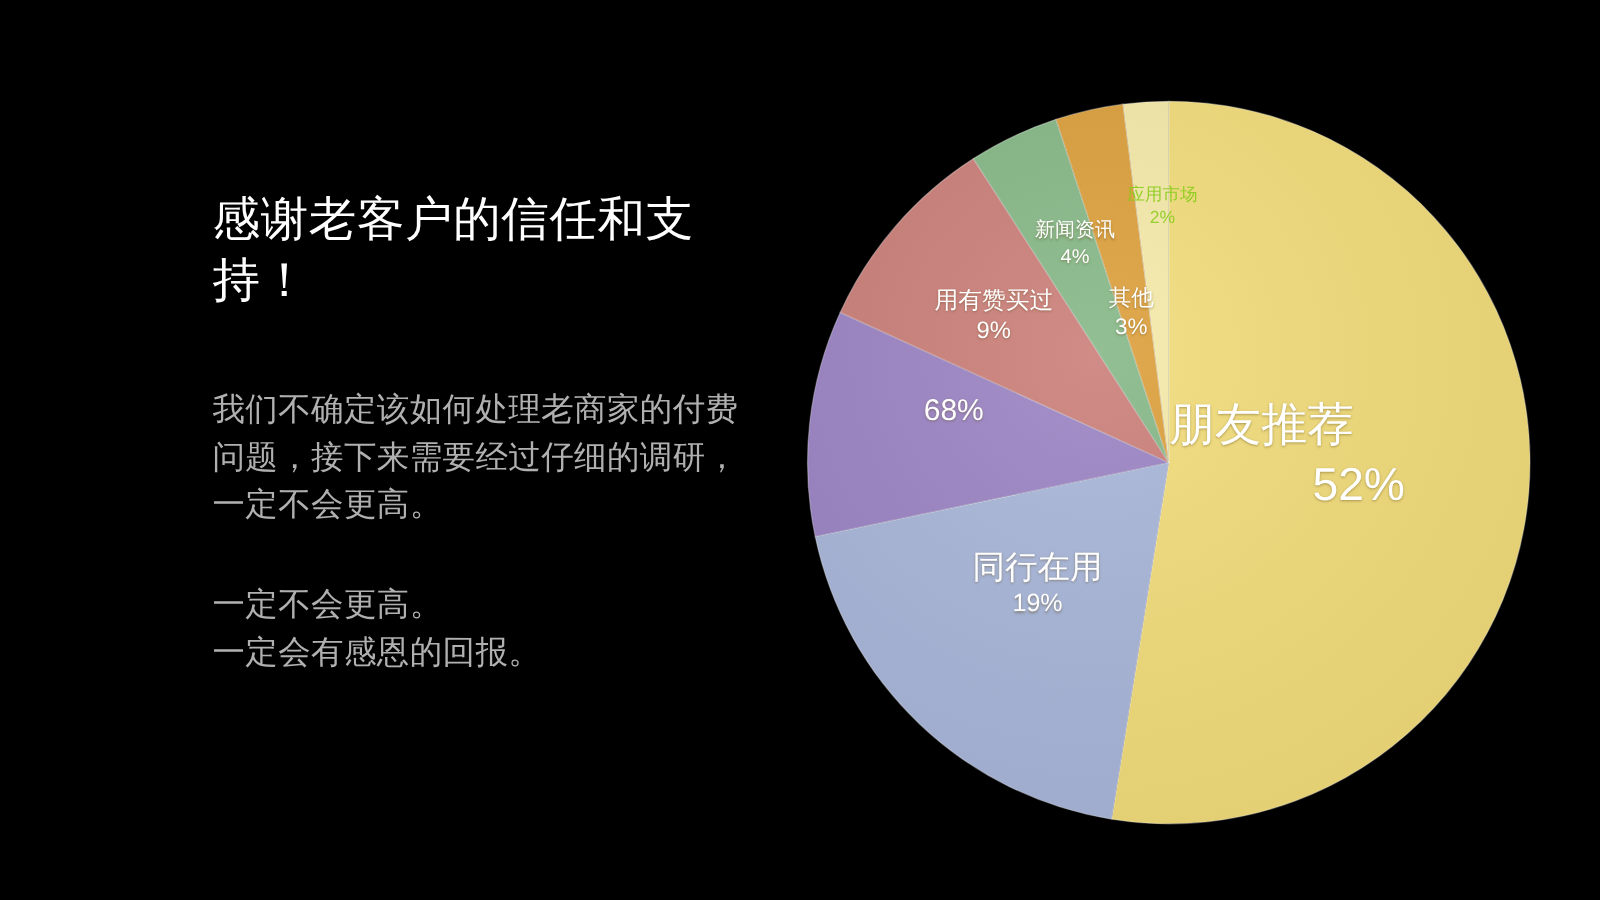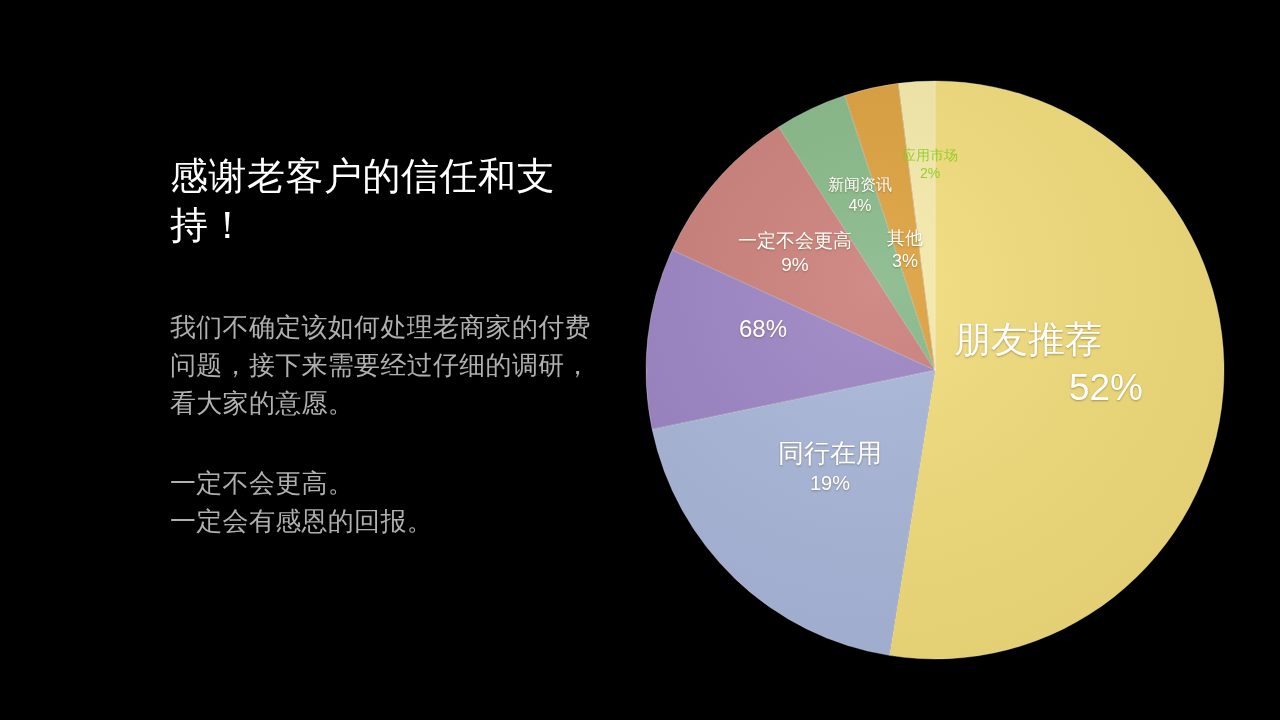--- a/index.html
+++ b/index.html
@@ -75,21 +75,21 @@
     color: #ffffff;
     line-height: 1.18;
     text-shadow: 0 1px 2px rgba(90,70,20,0.45);
     white-space: nowrap;
     pointer-events: none;
   }
   .pie-label .lbl-name { display: block; }
   .pie-label .lbl-val  { display: block; }
 
   
-  #label-friend  { left: 268px; top: 238px; width: 230px; font-size: 37px; }
+  #label-friend  { left: 249px; top: 238px; width: 230px; font-size: 37px; }
   #label-friend .lbl-val { font-size: 37px; margin-top: 4px; text-align: right; }
 
   #label-peer    { left: 85px;  top: 358px; width: 200px; font-size: 26px; text-align: center; }
   #label-peer .lbl-val { font-size: 20px; margin-top: 3px; }
 
   #label-search  { left: 18px;  top: 232px; width: 200px; font-size: 24px; }
   #label-search .lbl-val { font-size: 24px; margin-top: 3px; }
 
   #label-bought  { left: 55px;  top: 150px; width: 190px; font-size: 19px; }
   #label-bought .lbl-val { font-size: 19px; margin-top: 2px; }
@@ -107,21 +107,21 @@
 </head>
 <body>
 
 <div id="slide">
 
   <div id="text-col">
 
     <h1 id="slide-title">感谢老客户的信任和支持！</h1>
 
     <div id="body-block">
-      <p class="body-para" id="para-1">我们不确定该如何处理老商家的付费问题，接下来需要经过仔细的调研，看大家的意愿。</p>
+      <p class="body-para" id="para-1">我们不确定该如何处理老商家的付费问题，接下来需要经过仔细的调研，一定不会更高。</p>
       <p class="body-para" id="para-2">一定不会更高。
 一定会有感恩的回报。</p>
     </div>
 
   </div>
 
   <div id="chart-area">
     <div id="pie-wrap">
 
       <svg id="pie-svg" viewBox="0 0 580 580">
@@ -151,21 +151,21 @@
       <div class="pie-label" id="label-peer">
         <span class="lbl-name">同行在用</span>
         <span class="lbl-val">19%</span>
       </div>
 
       <div class="pie-label" id="label-search">
         <span class="lbl-val">68%</span>
       </div>
 
       <div class="pie-label" id="label-bought">
-        <span class="lbl-name">一定不会更高</span>
+        <span class="lbl-name">用有赞买过</span>
         <span class="lbl-val">9%</span>
       </div>
 
       <div class="pie-label" id="label-news">
         <span class="lbl-name">新闻资讯</span>
         <span class="lbl-val">4%</span>
       </div>
 
       <div class="pie-label" id="label-other">
         <span class="lbl-name">其他</span>

